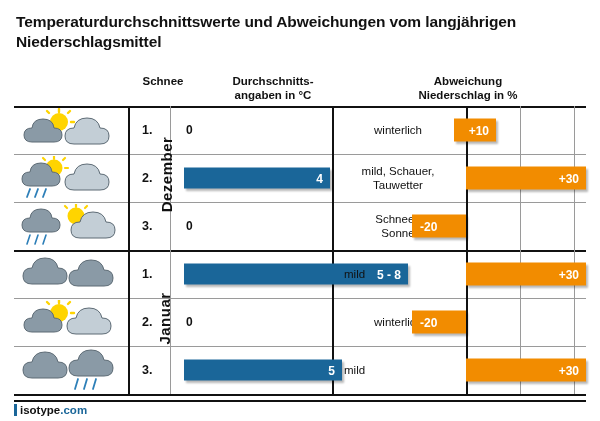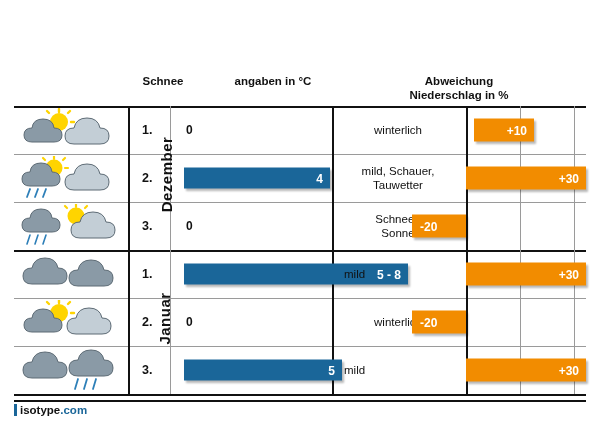--- a/index.html
+++ b/index.html
@@ -38,21 +38,21 @@
   .col-head {
     position: absolute;
     font-size: 11.5px;
     font-weight: bold;
     color: #111111;
     text-align: center;
     line-height: 1.25;
   }
   .col-head.dekade { left: 128px; top: 74px; width: 70px; }
   .col-head.avg    { left: 198px; top: 74px; width: 150px; }
-  .col-head.abw    { left: 369px; top: 74px; width: 180px; }
+  .col-head.abw    { left: 378px; top: 74px; width: 180px; }
 
   
   .frame {
     position: absolute;
     left: 14px;
     top: 106px;
     width: 572px;
     height: 290px;
   }
   .hline {
@@ -217,23 +217,25 @@
     font-style: italic;
     font-weight: bold;
     color: #111111;
   }
 </style>
 </head>
 <body>
 
 <div class="page">
 
+  <div class="title">Temperaturdurchschnittswerte und Abweichungen vom langjährigen Niederschlagsmittel</div>
 
   <div class="col-head dekade">Schnee</div>
   <div class="col-head avg">
+    <div>Durchschnitts-</div>
     <div>angaben in °C</div>
   </div>
   <div class="col-head abw">
     <div>Abweichung</div>
     <div>Niederschlag in %</div>
   </div>
 
   <div class="frame">
 
     <div class="hline" style="top:0px;"></div>
@@ -265,21 +267,21 @@
               <line x1="50" y1="23" x2="52" y2="25"></line>
             <line x1="31" y1="5" x2="29" y2="3"></line>
           </g>
           <path d="M14 34 q-8 0 -8 -7 q0 -7 8 -7 q1 -9 11 -9 q10 0 11 9 q8 0 8 7 q0 7 -8 7 z" fill="#8a9aa6" stroke="#5d6b75" stroke-width="1"></path>
           <path d="M56 36 q-9 0 -9 -8 q0 -8 9 -8 q2 -10 13 -10 q11 0 13 10 q9 0 9 8 q0 8 -9 8 z" fill="#c3ced6" stroke="#5d6b75" stroke-width="1"></path>
         </svg>
       </div>
       <div class="dekade-num">1.</div>
       <div class="tempzero">0</div>
       <div class="desc">winterlich</div>
-      <div class="precbar" style="left:460px; width:60px;">
+      <div class="precbar" style="left:440px; width:42px;">
         <span>+10</span>
       </div>
     </div>
 
     <div class="row" style="top:48px;">
       <div class="iconcell">
         <svg width="112" height="44" viewBox="0 0 112 44">
           <circle cx="36" cy="12" r="8.5" fill="#ffd400"></circle>
           <g stroke="#ffd400" stroke-width="2.2" stroke-linecap="round">
             <line x1="36" y1="0" x2="36" y2="3"></line>

